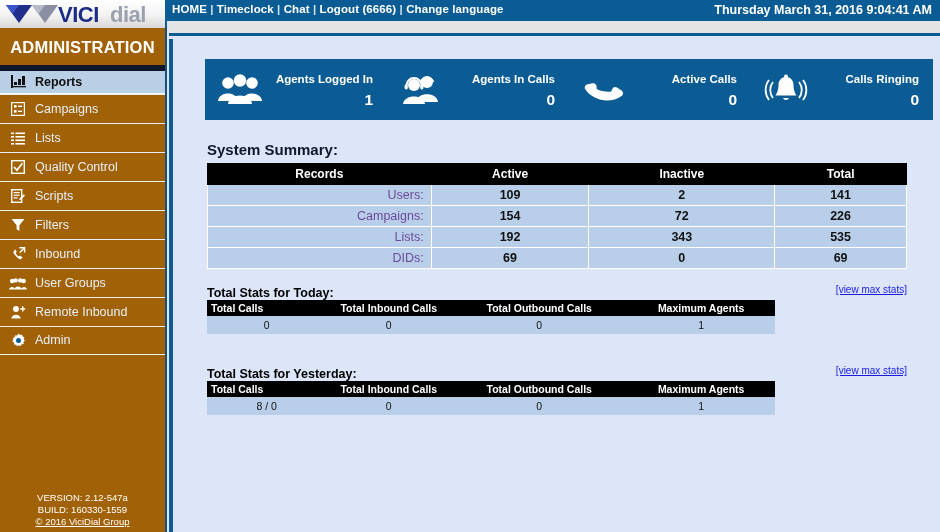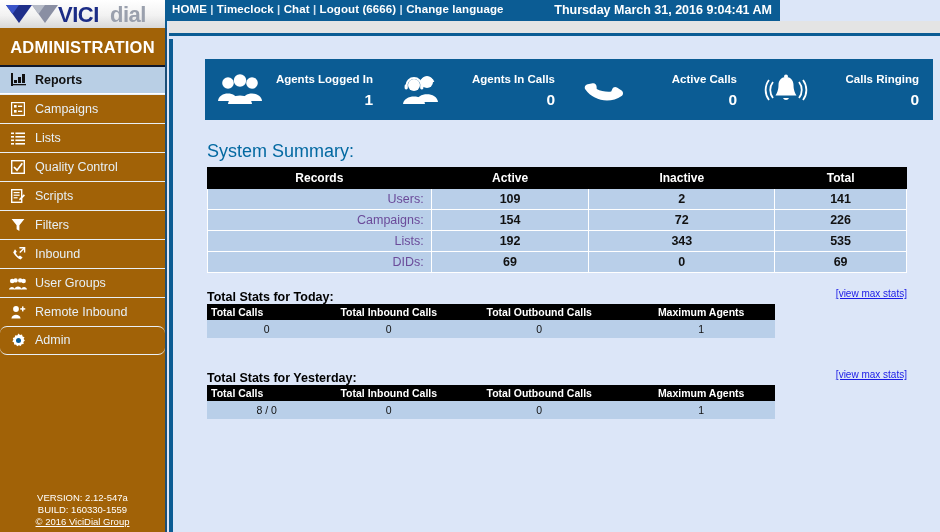--- a/index.html
+++ b/index.html
@@ -12,21 +12,21 @@
   }
   #app {
     position: relative;
     width: 940px; height: 532px;
     background: #dce6f8;
   }
 
   
   .topbar {
     position: absolute; left: 0; top: 0;
-    width: 780px; height: 21px;
+    width: 940px; height: 21px;
     background: #0b5c94;
     display: flex; align-items: center; padding-left: 38px;
   }
   .logo-box {
     position: absolute; left: 0; top: 0;
     width: 167px; height: 28px;
     background: linear-gradient(to bottom, #ffffff 0%, #f2f2f2 55%, #d8d8d8 100%);
     border-right: 2px solid #0b5c94;
     display: flex; align-items: center;
     overflow: hidden;
@@ -72,26 +72,26 @@
   .menu-item {
     position: relative;
     height: 29px;
     display: flex; align-items: center;
     padding-left: 8px;
     border-top: 1px solid #e9eff5;
     color: #e7f0f7;
     font-size: 12.5px;
     cursor: pointer;
   }
-  .menu-item:last-child { border-bottom: 1px solid #e9eff5; border-radius: 7px; }
+  .menu-item:last-child { border-bottom: 1px solid #e9eff5; }
   .menu-item.active {
     background: #b9cfe5;
     color: #111111;
     font-weight: bold;
-    border-top: 2px solid #0f172a;
+    border-top: 6px solid #0f172a;
     border-bottom: 1px solid #ffffff;
   }
   .menu-icon {
     width: 20px; height: 18px;
     margin-right: 7px;
     display: inline-flex; align-items: center; justify-content: center;
     flex: 0 0 20px;
   }
   .menu-label { line-height: 1; }
 
@@ -142,21 +142,21 @@
     line-height: 14px;
     margin-bottom: 6px;
   }
   .card-value {
     font-size: 15.5px; font-weight: bold;
     line-height: 16px;
   }
 
   
   .section-title {
-    font-size: 18px; font-weight: normal; color: #0369a1;
+    font-size: 15px; font-weight: bold; color: #0f172a;
     margin: 21px 0 5px 34px;
   }
   table.vtable {
     border-collapse: collapse;
     margin-left: 34px;
     width: 700px;
   }
   table.vtable th {
     background: #000000; color: #ffffff;
     font-size: 12px; font-weight: bold;

